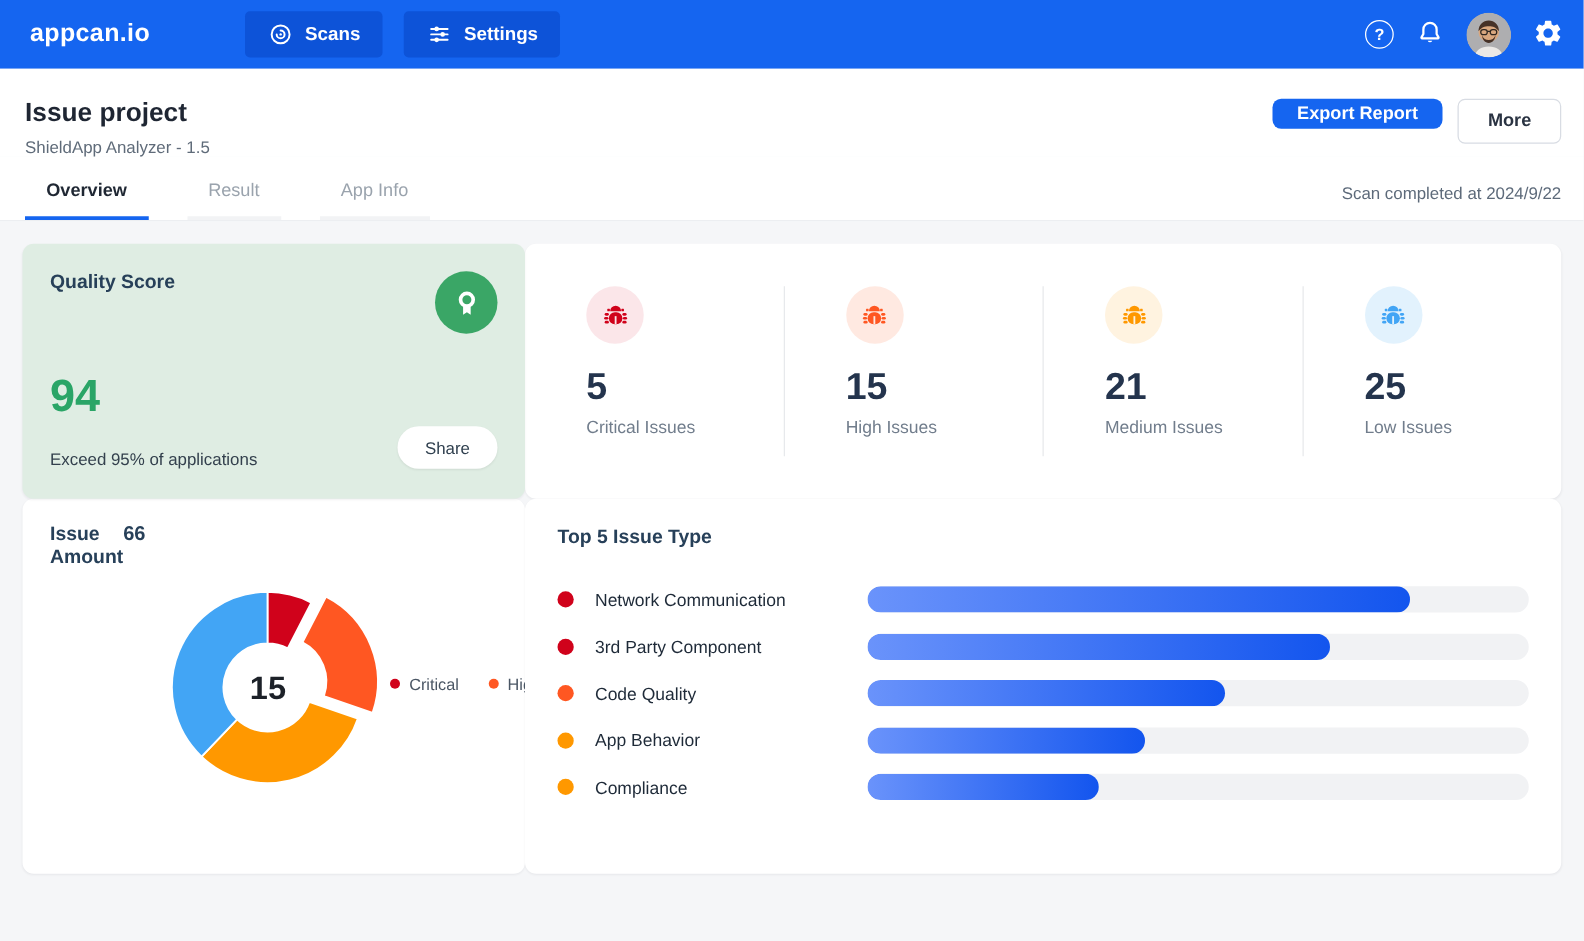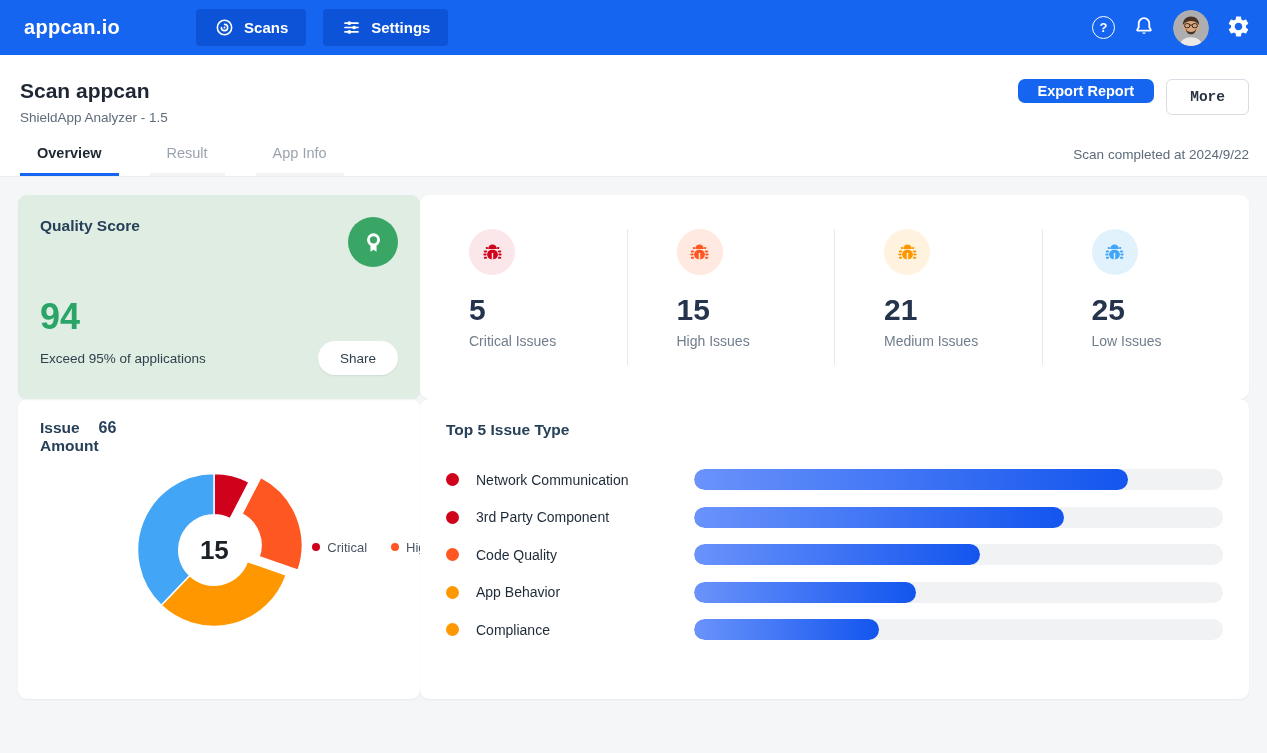--- a/index.html
+++ b/index.html
@@ -25,41 +25,41 @@
   .avatar{width:36px;height:36px;border-radius:50%;overflow:hidden;flex:0 0 auto}
 
   
   .pagehead{background:#fff;display:flex;justify-content:space-between;align-items:flex-start;padding:24px 18px 0 20px}
   .page-title{font-size:21px;font-weight:700;color:#1f2633;margin-bottom:7px}
   .page-subtitle{font-size:13.5px;color:#5f6b79}
   .head-actions{display:flex;gap:12px}
   .btn-primary{background:var(--primary);color:#fff;border:none;border-radius:7px;height:24px;padding:0 20px;
                font-family:inherit;font-size:14.5px;font-weight:700;cursor:pointer}
   .btn-plain{background:#fff;color:#2a3342;border:1px solid #d8dce3;border-radius:6px;height:36px;padding:0 23px;
-             font-family:Liberation Mono, monospace;font-size:14.5px;font-weight:600;cursor:pointer}
+             font-family:Liberation Sans, sans-serif;font-size:14.5px;font-weight:600;cursor:pointer}
 
   
   .tabstrip{background:#fff;display:flex;align-items:flex-end;padding:14px 18px 0 20px;border-bottom:1px solid #eceef1}
   .tab{font-size:14.5px;color:#9aa3ad;padding:6px 17px 12px;border:none;background:none;font-family:inherit;cursor:pointer;
        border-bottom:3px solid #f2f3f5}
   .tab + .tab{margin-left:31px}
   .tab.active{color:#1f2733;font-weight:700;border-bottom-color:var(--primary)}
   .tab-status{margin-left:auto;font-size:13.5px;color:#5d6a7a;padding-bottom:14px}
 
   
   .content{padding:18px;display:grid;grid-template-columns:402px 1fr;grid-template-rows:204px 300px;}
   .card{background:#fff;border-radius:9px;box-shadow:0 1px 2px rgba(16,24,40,.06)}
   .card-title{font-size:15.5px;font-weight:700;color:#274059}
 
   
   .quality{background:var(--card-green-bg);padding:22px 22px 24px;display:flex;flex-direction:column;position:relative}
   .medal{position:absolute;top:22px;right:22px;width:50px;height:50px;border-radius:50%;background:var(--medal-green);
          display:flex;align-items:center;justify-content:center}
   .score{margin-top:auto;font-size:36px;font-weight:700;color:var(--score-green);line-height:1.1}
-  .quality-bottom{display:flex;align-items:center;justify-content:space-between;margin-top:4px}
+  .quality-bottom{display:flex;align-items:flex-end;justify-content:space-between;margin-top:4px}
   .quality-desc{font-size:13.5px;color:#33404d}
   .share-btn{background:#fff;border:none;border-radius:17px;height:34px;padding:7px 22px;font-family:inherit;
              font-size:13.5px;color:#30404f;cursor:pointer;box-shadow:0 1px 2px rgba(0,0,0,.07)}
 
   
   .stats{display:flex;padding:34px 0}
   .stat{flex:1;padding-left:49px}
   .stat + .stat{border-left:1px solid var(--divider)}
   .chip{width:46px;height:46px;border-radius:50%;display:flex;align-items:center;justify-content:center}
   .stat-value{font-size:30px;font-weight:700;color:var(--text-dark);margin-top:17px;line-height:1.2}
@@ -152,21 +152,21 @@
         <svg width="25" height="25" viewBox="0 0 24 24" fill="#fff">
           <path d="M19.14,12.94c0.04-0.3,0.06-0.61,0.06-0.94c0-0.32-0.02-0.64-0.07-0.94l2.03-1.58c0.18-0.14,0.23-0.41,0.12-0.61 l-1.92-3.32c-0.12-0.22-0.37-0.29-0.59-0.22l-2.39,0.96c-0.5-0.38-1.03-0.7-1.62-0.94L14.4,2.81c-0.04-0.24-0.24-0.41-0.48-0.41 h-3.84c-0.24,0-0.43,0.17-0.47,0.41L9.25,5.35C8.66,5.59,8.12,5.92,7.63,6.29L5.24,5.33c-0.22-0.08-0.47,0-0.59,0.22L2.74,8.87 C2.62,9.08,2.66,9.34,2.86,9.48l2.03,1.58C4.84,11.36,4.8,11.69,4.8,12s0.02,0.64,0.07,0.94l-2.03,1.58 c-0.18,0.14-0.23,0.41-0.12,0.61l1.92,3.32c0.12,0.22,0.37,0.29,0.59,0.22l2.39-0.96c0.5,0.38,1.03,0.7,1.62,0.94l0.36,2.54 c0.05,0.24,0.24,0.41,0.48,0.41h3.84c0.24,0,0.44-0.17,0.47-0.41l0.36-2.54c0.59-0.24,1.13-0.56,1.62-0.94l2.39,0.96 c0.22,0.08,0.47,0,0.59-0.22l1.92-3.32c0.12-0.22,0.07-0.47-0.12-0.61L19.14,12.94z M12,15.6c-1.98,0-3.6-1.62-3.6-3.6 s1.62-3.6,3.6-3.6s3.6,1.62,3.6,3.6S13.98,15.6,12,15.6z"></path>
         </svg>
       </span>
     </button>
   </div>
 </header>
 
 <section class="pagehead">
   <div>
-    <h1 class="page-title">Scan appcan</h1>
+    <h1 class="page-title">Issue project</h1>
     <div class="page-subtitle">ShieldApp Analyzer - 1.5</div>
   </div>
   <div class="head-actions">
     <button class="btn-primary">Export Report</button>
     <button class="btn-plain">More</button>
   </div>
 </section>
 
 <div class="tabstrip">
   <button class="tab active">Overview</button>

